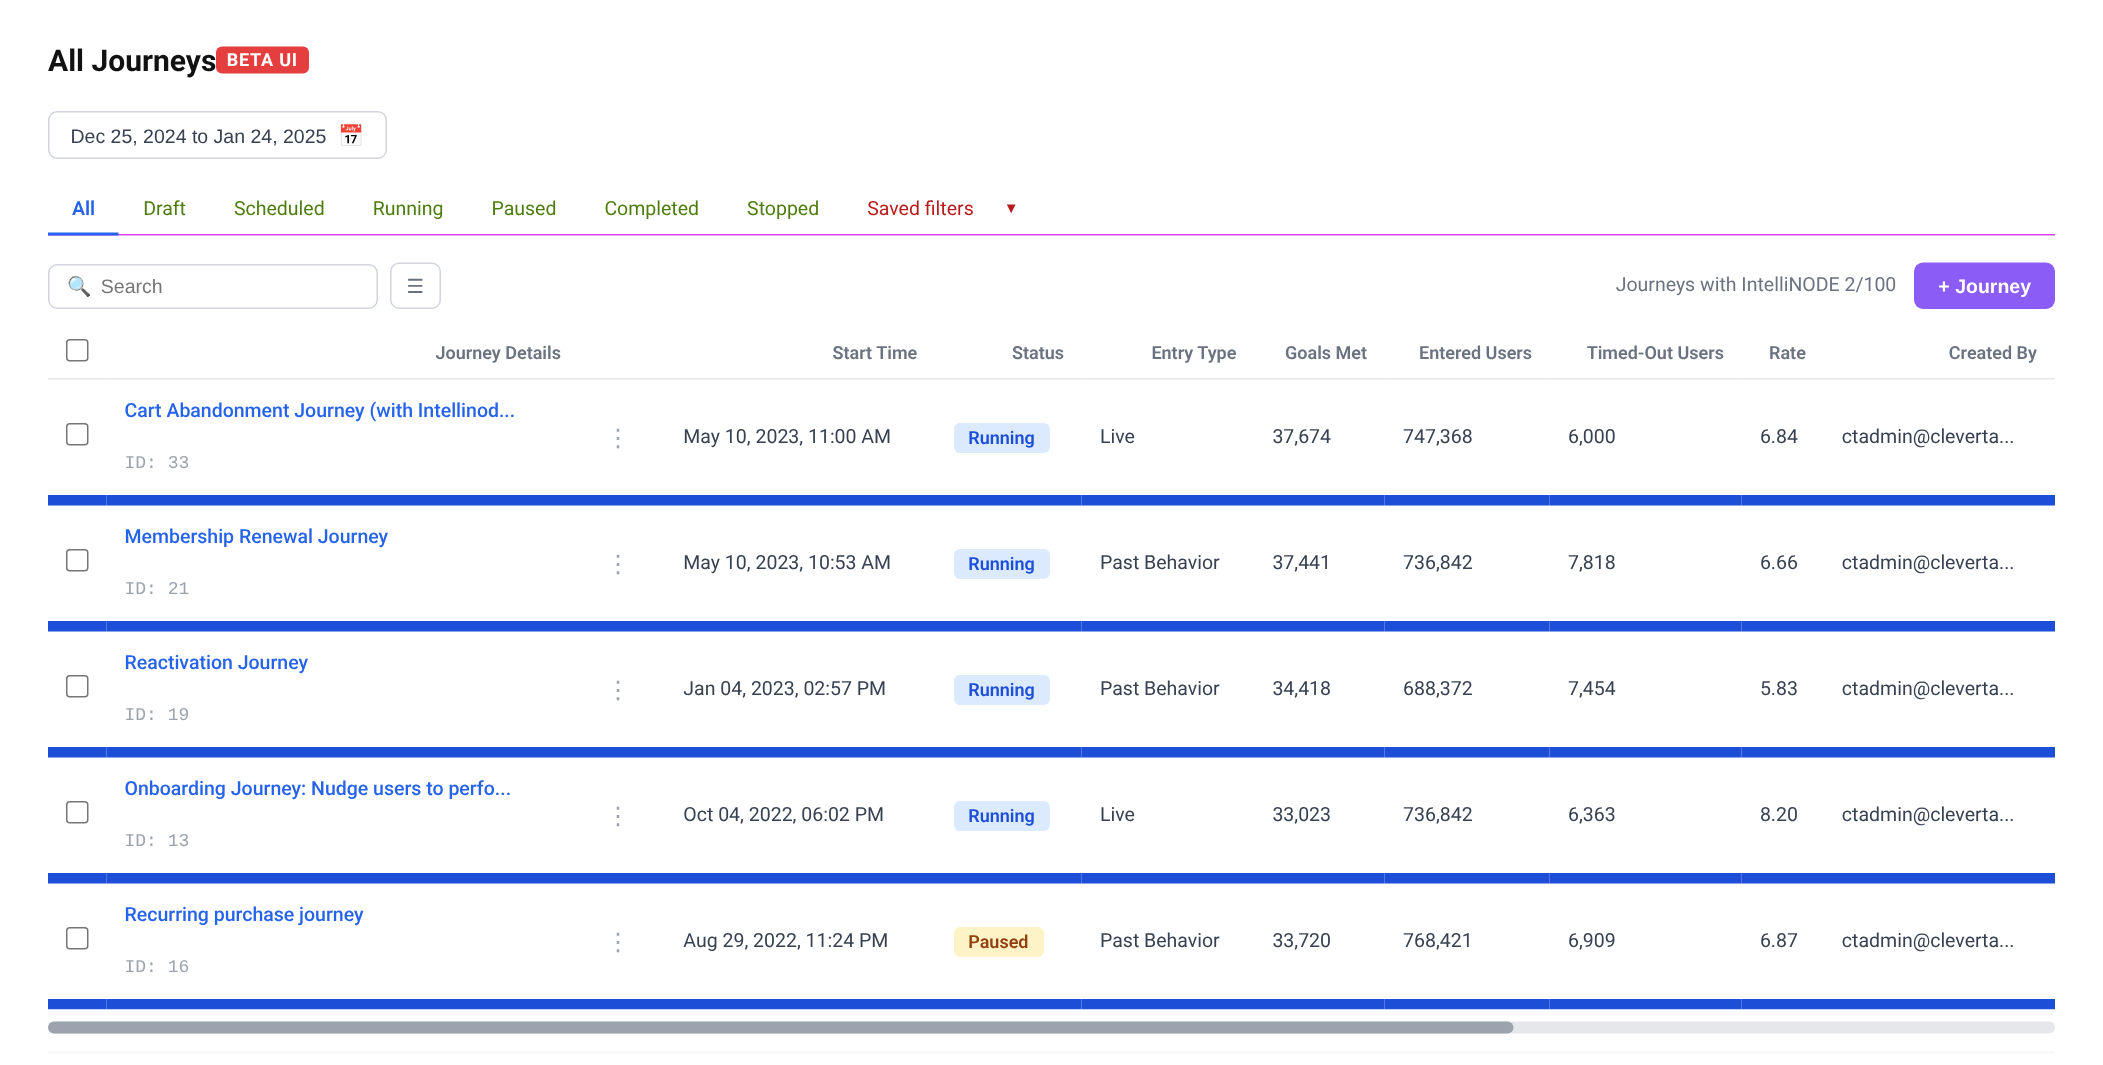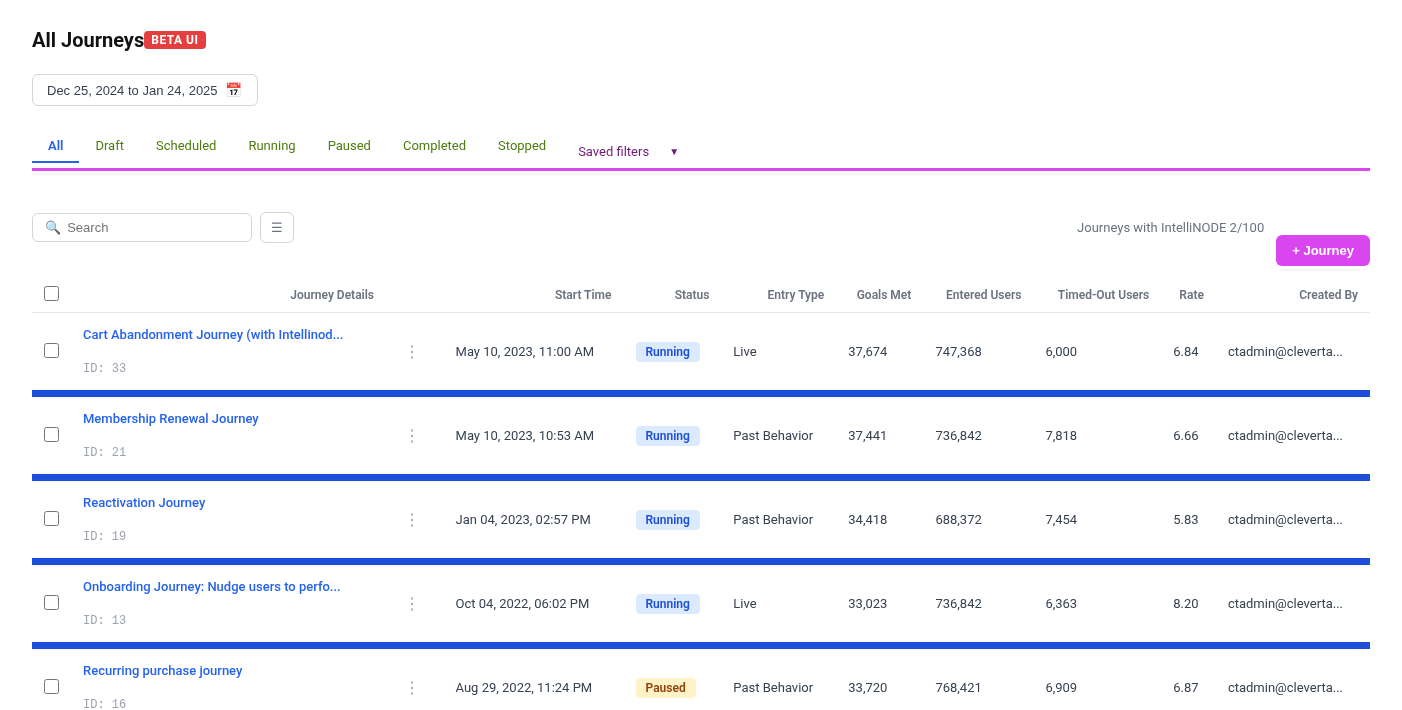--- a/index.html
+++ b/index.html
@@ -51,23 +51,23 @@
       background: #fff;
       cursor: pointer;
     }
     .date-picker-btn .cal-icon {
       color: #6b7280;
       font-size: 14px;
     }
     
     .tabs-row {
       display: flex;
-      align-items: center;
+      align-items: flex-start;
       gap: 0;
-      border-bottom: 3px solid #d946ef;
+      border-bottom: 1px solid #d946ef;
       margin-bottom: 18px;
     }
     .tab {
       padding: 8px 16px;
       font-size: 13px;
       color: #4d7c0f;
       cursor: pointer;
       border-bottom: 2px solid transparent;
       margin-bottom: -1px;
       white-space: nowrap;
@@ -76,25 +76,24 @@
       color: #2563eb;
       border-bottom: 2px solid #2563eb;
       font-weight: 600;
     }
     .saved-filters-tab {
       display: flex;
       align-items: center;
       gap: 20px;
       padding: 8px 16px;
       font-size: 13px;
-      color: #701a75;
+      color: #b91c1c;
       cursor: pointer;
       border-bottom: 2px solid transparent;
       margin-bottom: -1px;
-      margin-top: 12px;
     }
     
     .toolbar {
       display: flex;
       align-items: center;
       justify-content: space-between;
       margin-bottom: 12px;
     }
     .toolbar-left {
       display: flex;
@@ -136,32 +135,31 @@
     .toolbar-right {
       display: flex;
       align-items: center;
       gap: 12px;
     }
     .intellinode-text {
       font-size: 13px;
       color: #6b7280;
     }
     .add-journey-btn {
-      background: #d946ef;
+      background: #8b5cf6;
       color: #fff;
       border: none;
       border-radius: 6px;
       padding: 8px 16px;
       font-size: 13px;
       font-weight: 600;
       cursor: pointer;
       display: flex;
       align-items: center;
       gap: 4px;
-      margin-top: 46px;
     }
     
     .table-container {
       width: 100%;
       overflow-x: auto;
     }
     table {
       width: 100%;
       border-collapse: collapse;
       min-width: 1100px;

